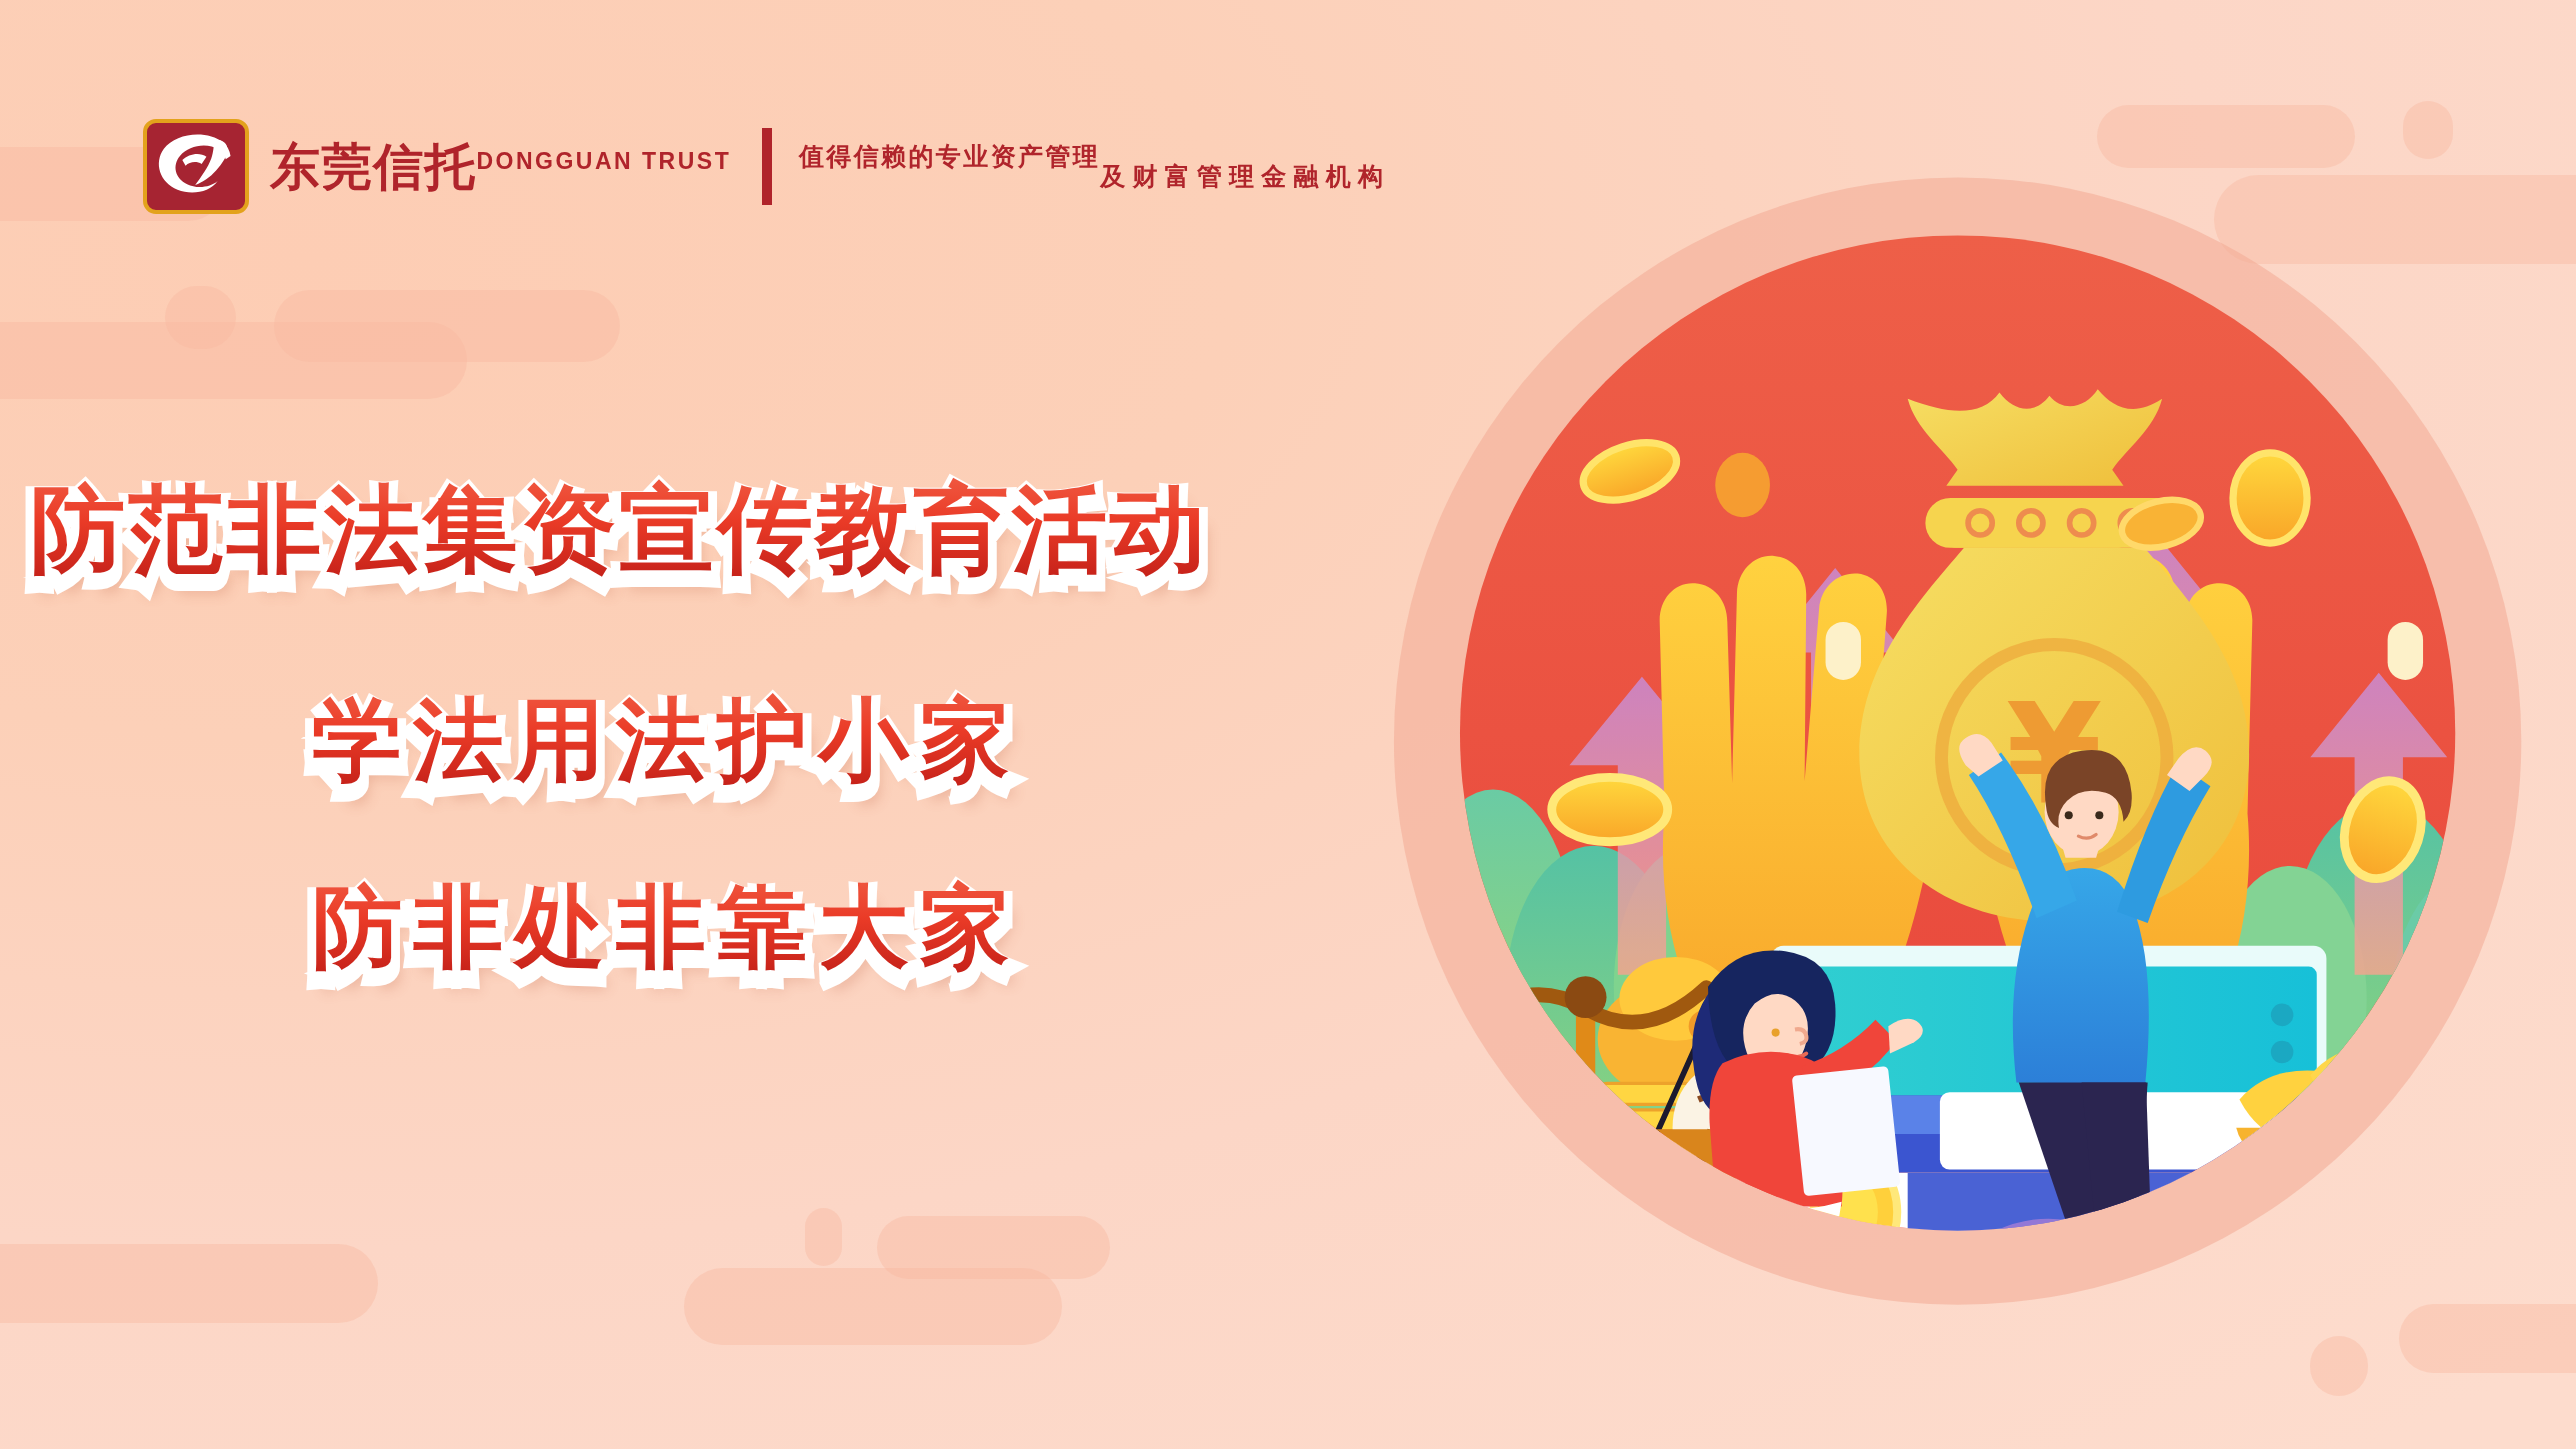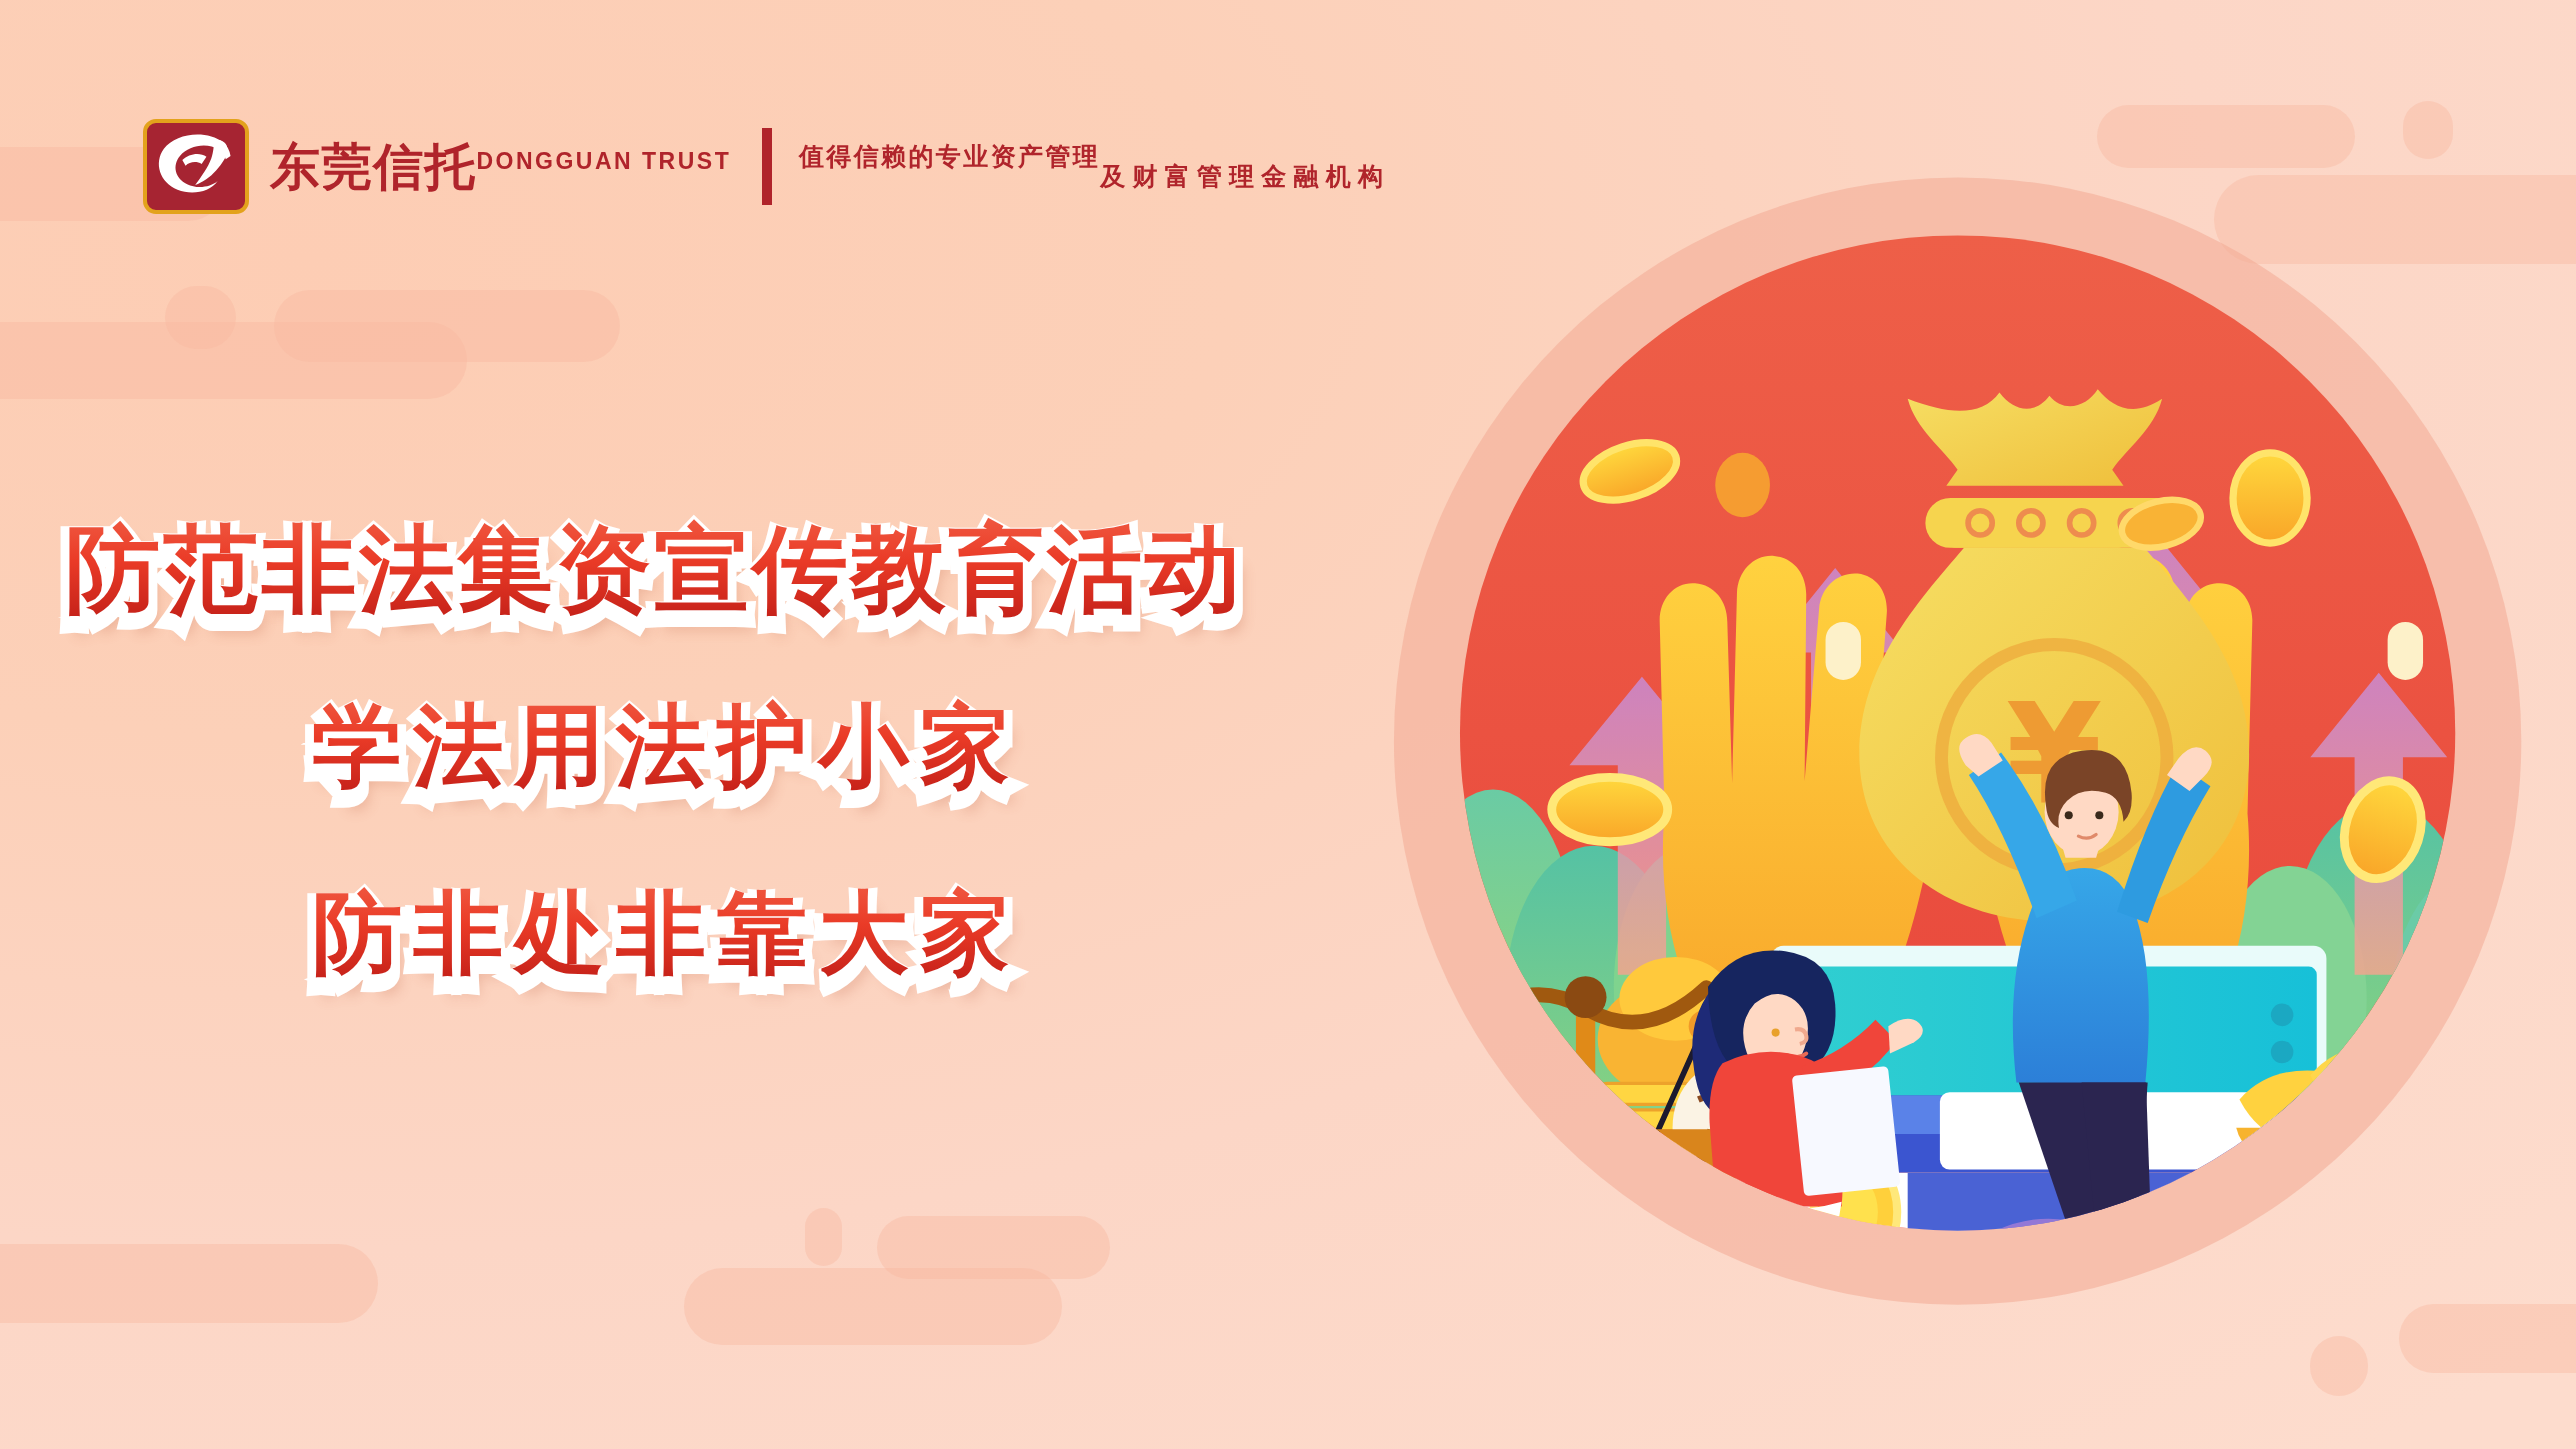--- a/index.html
+++ b/index.html
@@ -56,22 +56,22 @@
     color:#ffffff;
     -webkit-text-stroke:17.7px #ffffff;
     text-shadow:8px 11.3px 13px rgba(190,90,60,.30);
     z-index:0;
   }
   .hl-line{position:relative;}
   .l1{font-size:95px;letter-spacing:3.2px;}
   .l1 .hl-outline,.l1 .hl{font-size:95px;letter-spacing:3.2px;}
   .l2,.l3{font-size:90px;letter-spacing:11.3px;}
   .l2 .hl-outline,.l2 .hl,.l3 .hl-outline,.l3 .hl{font-size:90px;letter-spacing:11.3px;}
-  .row1{padding-left:65px;margin-top:40px;}
-  .row2{padding-left:312px;margin-top:71px;}
+  .row1{padding-left:30px;}
+  .row2{padding-left:312px;margin-top:105px;}
   .row3{padding-left:312px;margin-top:84px;}
   
   .illus{position:absolute;right:8px;top:121px;width:1224px;height:1208px;}
 </style>
 </head>
 <body>
 
 <div class="stage">
 
   <div class="deco" style="left:-48px;  top:322px;  width:515px; height:77px;"></div>

